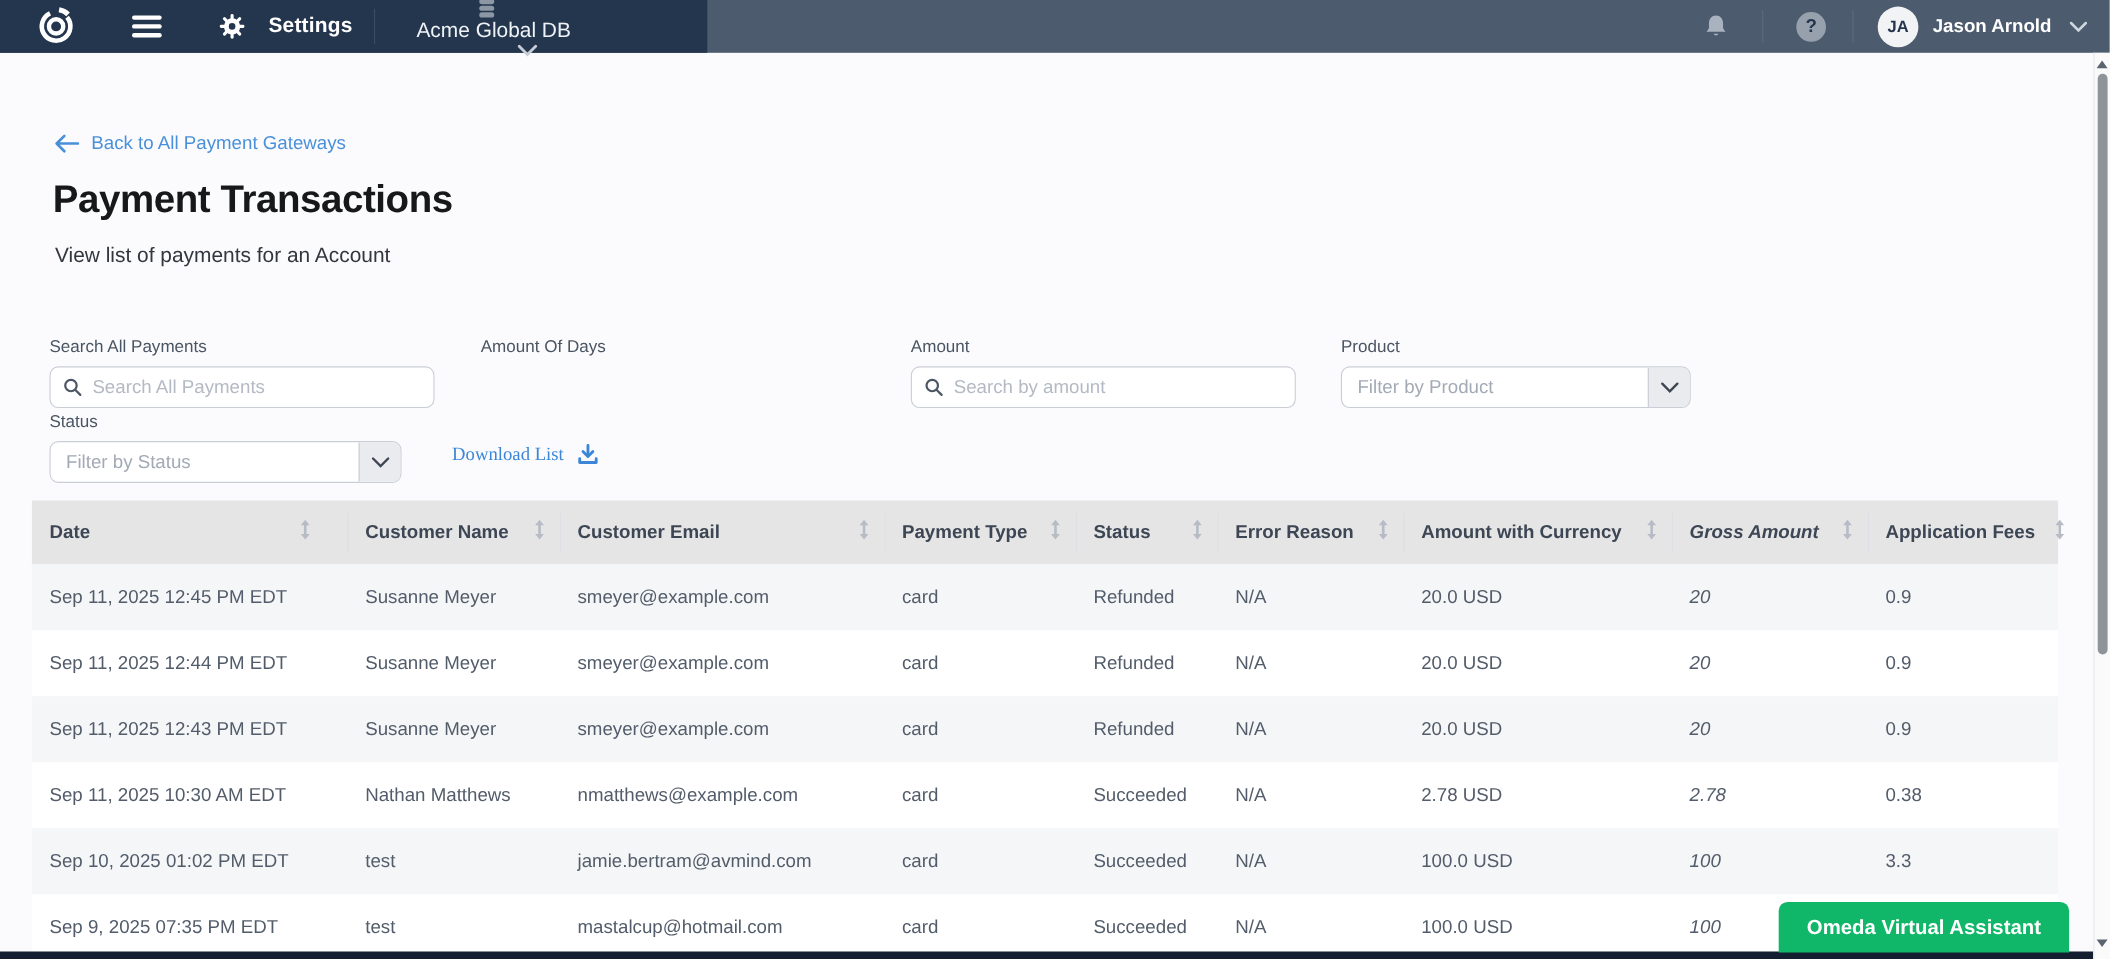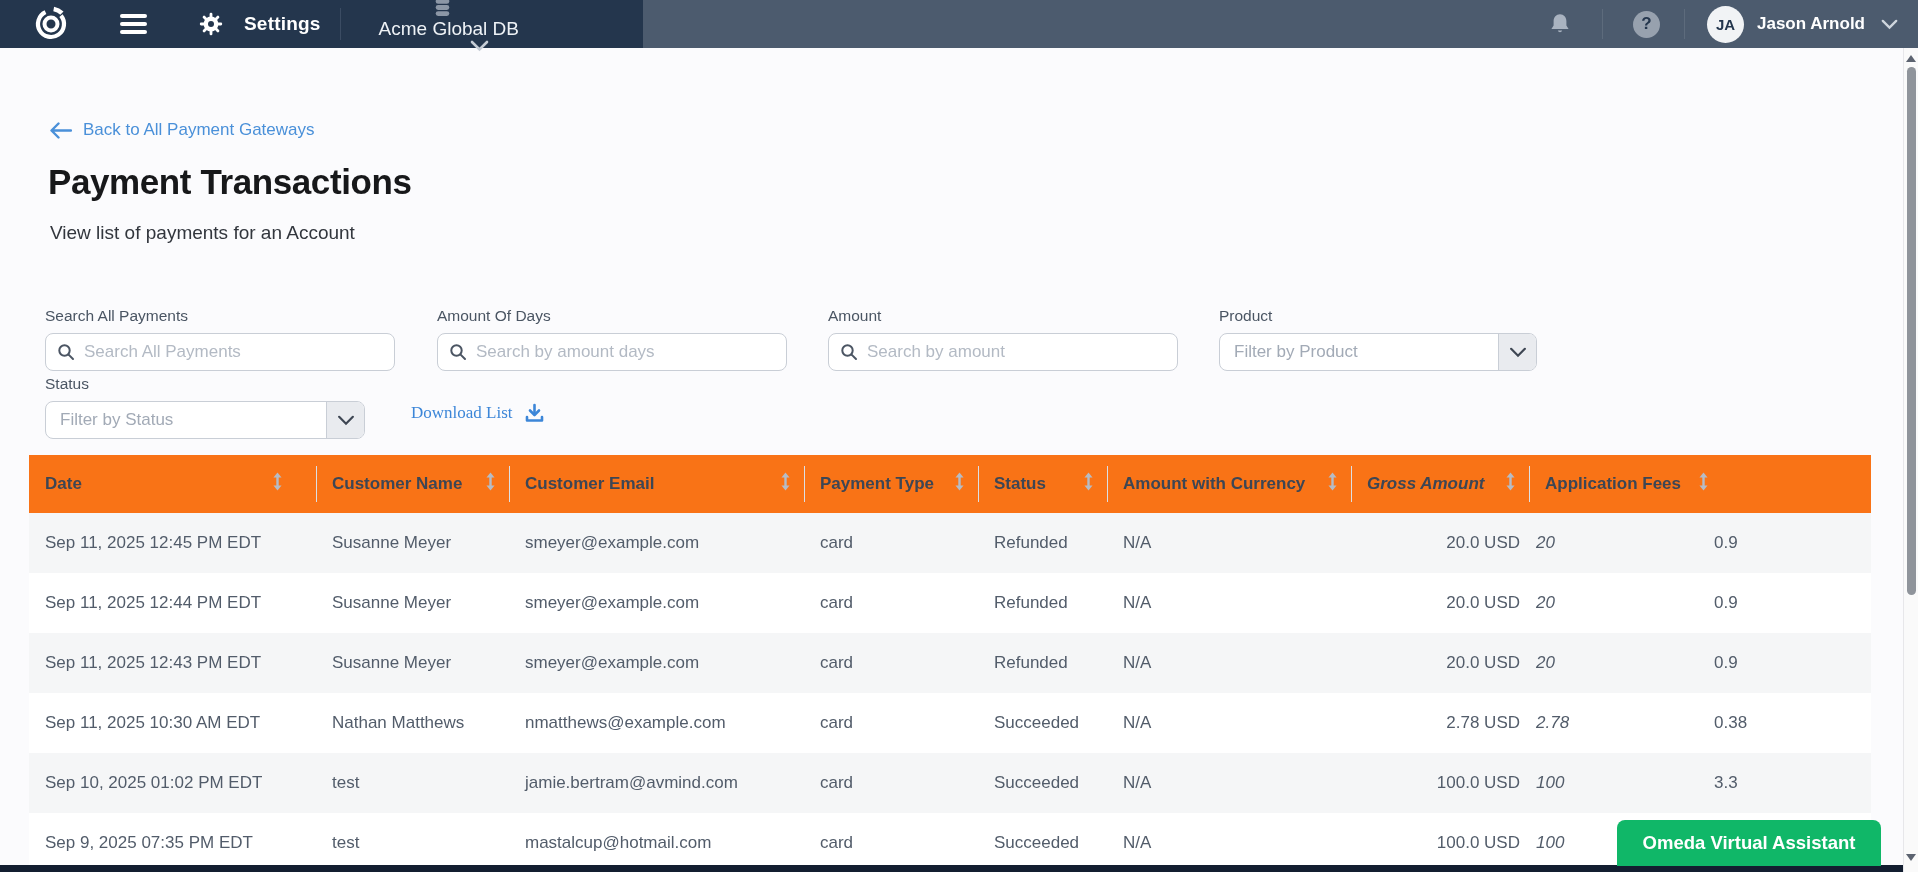--- a/index.html
+++ b/index.html
@@ -51,31 +51,31 @@
   .g1 { left:45px;  top:307px; width:350px; }
   .g2 { left:437px; top:307px; width:350px; }
   .g3 { left:828px; top:307px; width:350px; }
   .g4 { left:1219px;top:307px; width:318px; }
   .g5 { left:45px;  top:375px; width:320px; }
   .download-link { position:absolute; left:411px; top:403px; display:flex; align-items:center; gap:11px;
     color:#3c86d8; font-size:17px; cursor:pointer; text-decoration:none;font-family:Liberation Serif, serif; }
 
   
   .table { position:absolute; left:29px; top:455px; width:1842px; }
-  .thead { display:flex; height:58px; background:#f97316; align-items:stretch; }
+  .thead { display:flex; height:58px; background:#e5e5e5; align-items:stretch; }
   .th { position:relative; display:flex; align-items:center; padding-left:16px;
     font-size:17px; font-weight:700; color:#3d4654; cursor:pointer; }
   .th + .th::before { content:""; position:absolute; left:0; top:11px; bottom:11px; width:1px; background:#dcdfe4; }
   .sort { position:absolute; right:13px; top:50%; transform:translateY(-50%); }
   .row { display:flex; height:60px; align-items:center; background:#fff; }
   .row:nth-child(even) { background:#f5f6f7; }
   .td { padding-left:16px; font-size:17px; color:#525c6a; white-space:nowrap; overflow:hidden; }
   .c0{width:267px;flex:none;} .c1{width:193px;flex:none;margin-left:20px;} .c2{width:295px;flex:none;}
   .c3{width:174px;flex:none;} .c4{width:129px;flex:none;} .c5{width:169px;flex:none;}
-  .c6{width:244px;flex:none;text-align:right;} .c7{width:178px;flex:none;font-style:italic;} .c8{width:193px;flex:none;}
+  .c6{width:244px;flex:none;} .c7{width:178px;flex:none;font-style:italic;} .c8{width:193px;flex:none;}
 
   
   .assistant-btn { position:absolute; left:1617px; top:820px; width:264px; height:46px; z-index:60;
     background:#10b768; border:none; border-radius:8px 8px 0 0; color:#fff; font-size:18.5px; font-weight:700;
     font-family:"Liberation Sans","DejaVu Sans",sans-serif; cursor:pointer; }
   .bottom-strip { position:absolute; left:0; right:15px; bottom:0; height:7px; background:#131e30; z-index:55; }
   .scrollbar { position:absolute; right:0; top:48px; bottom:0; width:15px; background:#fafafa;
     border-left:1px solid #e7e7ea; z-index:70; }
   .sb-up { position:absolute; top:7px; left:2px; width:0; height:0;
     border-left:5px solid transparent; border-right:5px solid transparent; border-bottom:7px solid #5c6370; cursor:pointer; }
@@ -174,29 +174,20 @@
       <svg width="18" height="18" viewBox="0 0 18 18" fill="none">
           <circle cx="7.5" cy="7.5" r="5.2" stroke="#4b5563" stroke-width="2"></circle>
           <path d="M11.6 11.6 L16 16" stroke="#4b5563" stroke-width="2" stroke-linecap="round"></path>
         </svg>
     </span>
     <input type="text" placeholder="Search All Payments" style="">
   </div>
 </div>
 <div class="filter-group g2">
   <label class="filter-label">Amount Of Days</label>
-  <div class="input-wrap">
-    <span class="search-ic">
-      <svg width="18" height="18" viewBox="0 0 18 18" fill="none">
-          <circle cx="7.5" cy="7.5" r="5.2" stroke="#4b5563" stroke-width="2"></circle>
-          <path d="M11.6 11.6 L16 16" stroke="#4b5563" stroke-width="2" stroke-linecap="round"></path>
-        </svg>
-    </span>
-    <input type="text" placeholder="Search by amount days" style="">
-  </div>
 </div>
 <div class="filter-group g3">
   <label class="filter-label">Amount</label>
   <div class="input-wrap">
     <span class="search-ic">
       <svg width="18" height="18" viewBox="0 0 18 18" fill="none">
           <circle cx="7.5" cy="7.5" r="5.2" stroke="#4b5563" stroke-width="2"></circle>
           <path d="M11.6 11.6 L16 16" stroke="#4b5563" stroke-width="2" stroke-linecap="round"></path>
         </svg>
     </span>
@@ -271,20 +262,28 @@
           </svg></span>
       </div>
     <div class="th c4">
         <span>Status</span>
       <span class="sort"><svg width="11" height="19" viewBox="0 0 11 19">
             <path d="M5.5 0.5 L9.5 5.5 H1.5 Z" fill="#b6bcc6"></path>
             <rect x="4.3" y="5" width="2.4" height="9" fill="#b6bcc6"></rect>
             <path d="M5.5 18.5 L1.5 13.5 H9.5 Z" fill="#b6bcc6"></path>
           </svg></span>
       </div>
+    <div class="th c5">
+        <span>Error Reason</span>
+      <span class="sort"><svg width="11" height="19" viewBox="0 0 11 19">
+            <path d="M5.5 0.5 L9.5 5.5 H1.5 Z" fill="#b6bcc6"></path>
+            <rect x="4.3" y="5" width="2.4" height="9" fill="#b6bcc6"></rect>
+            <path d="M5.5 18.5 L1.5 13.5 H9.5 Z" fill="#b6bcc6"></path>
+          </svg></span>
+      </div>
     <div class="th c6">
         <span>Amount with Currency</span>
       <span class="sort"><svg width="11" height="19" viewBox="0 0 11 19">
             <path d="M5.5 0.5 L9.5 5.5 H1.5 Z" fill="#b6bcc6"></path>
             <rect x="4.3" y="5" width="2.4" height="9" fill="#b6bcc6"></rect>
             <path d="M5.5 18.5 L1.5 13.5 H9.5 Z" fill="#b6bcc6"></path>
           </svg></span>
       </div>
     <div class="th c7">
         <span>Gross Amount</span>

